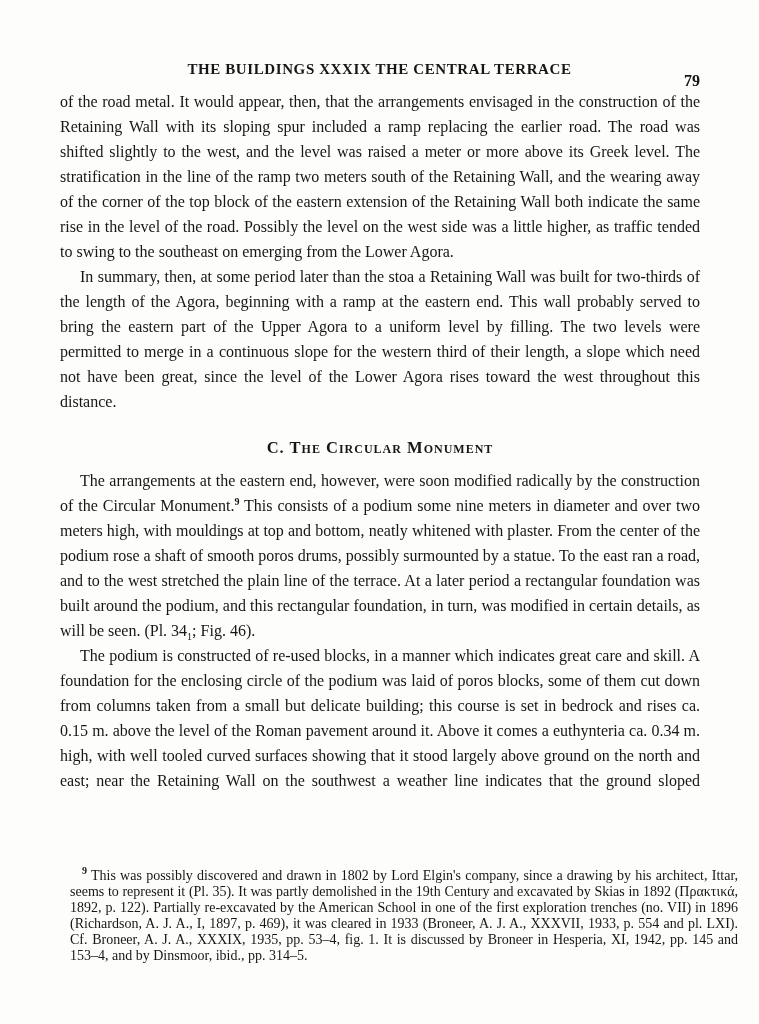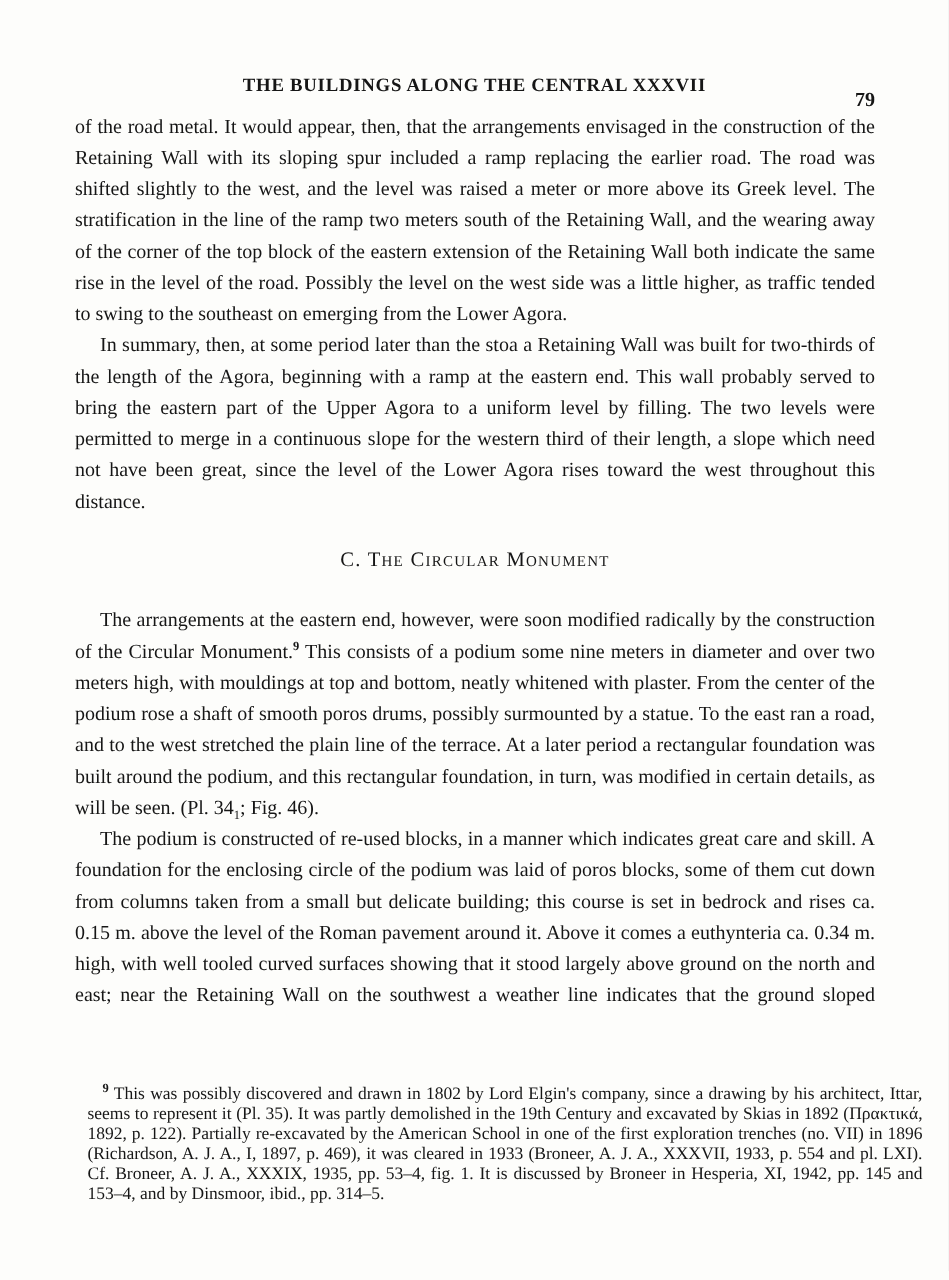--- a/index.html
+++ b/index.html
@@ -49,23 +49,23 @@
   .text-block p.para {
     margin: 0;
   }
   .text-block p.para.indent {
     text-indent: 20px;
   }
   .text-block p.para.justify-last {
     text-align-last: justify;
   }
   .section-heading {
-    margin: 21px 0 24px 0;
+    margin: 21px 0 8px 0;
     font-size: 16.5px;
-    font-weight: normal;
+    font-weight: bold;
     text-align: center;
     text-align-last: center;
     font-variant: small-caps;
     letter-spacing: 1px;
   }
   .subheading {
     margin: 9px 0 8px 0;
     font-size: 16.5px;
     font-weight: normal;
     font-style: italic;
@@ -97,21 +97,21 @@
     line-height: 0;
     vertical-align: sub;
   }
 </style>
 </head>
 <body>
 
 <div class="page">
 
   <div class="running-head">
-    <span class="head-title">THE BUILDINGS ALONG THE CENTRAL XXXVII</span>
+    <span class="head-title">THE BUILDINGS XXXIX THE CENTRAL TERRACE</span>
     <span class="page-num">79</span>
   </div>
 
   <div class="text-block">
     <p class="para"><span>of the road metal. It would appear, then, that the arrangements envisaged in the construction of the Retaining Wall with its sloping spur included a ramp replacing the earlier road. The road was shifted slightly to the west, and the level was raised a meter or more above its Greek level. The stratification in the line of the ramp two meters south of the Retaining Wall, and the wearing away of the corner of the top block of the eastern extension of the Retaining Wall both indicate the same rise in the level of the road. Possibly the level on the west side was a little higher, as traffic tended to swing to the southeast on emerging from the Lower Agora.</span></p>
     <p class="para indent"><span>In summary, then, at some period later than the stoa a Retaining Wall was built for two-thirds of the length of the Agora, beginning with a ramp at the eastern end. This wall probably served to bring the eastern part of the Upper Agora to a uniform level by filling. The two levels were permitted to merge in a continuous slope for the western third of their length, a slope which need not have been great, since the level of the Lower Agora rises toward the west throughout this distance.</span></p>
     <h2 class="section-heading"><span>C. The Circular Monument</span></h2>
     <p class="para indent"><span>The arrangements at the eastern end, however, were soon modified radically by the construction of the Circular Monument.</span><sup class="seg-sup">9</sup><span> This consists of a podium some nine meters in diameter and over two meters high, with mouldings at top and bottom, neatly whitened with plaster. From the center of the podium rose a shaft of smooth poros drums, possibly surmounted by a statue. To the east ran a road, and to the west stretched the plain line of the terrace. At a later period a rectangular foundation was built around the podium, and this rectangular foundation, in turn, was modified in certain details, as will be seen. (Pl. 34</span><sub class="seg-sub">1</sub><span>; Fig. 46).</span></p>
     <p class="para indent justify-last"><span>The podium is constructed of re-used blocks, in a manner which indicates great care and skill. A foundation for the enclosing circle of the podium was laid of poros blocks, some of them cut down from columns taken from a small but delicate building; this course is set in bedrock and rises </span><span class="seg-italic">ca.</span><span> 0.15 m. above the level of the Roman pavement around it. Above it comes a euthynteria </span><span class="seg-italic">ca.</span><span> 0.34 m. high, with well tooled curved surfaces showing that it stood largely above ground on the north and east; near the Retaining Wall on the southwest a weather line indicates that the ground sloped</span></p>
   </div>

